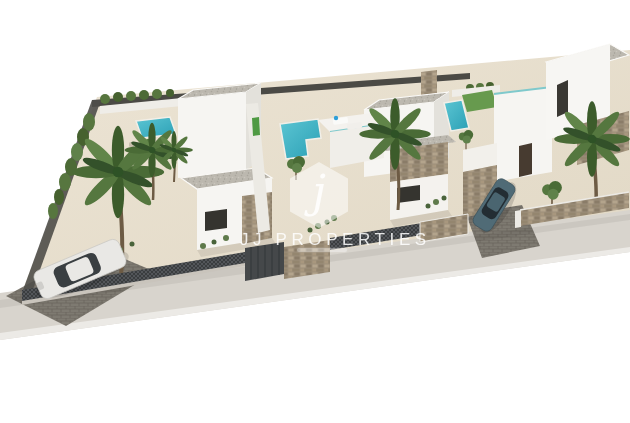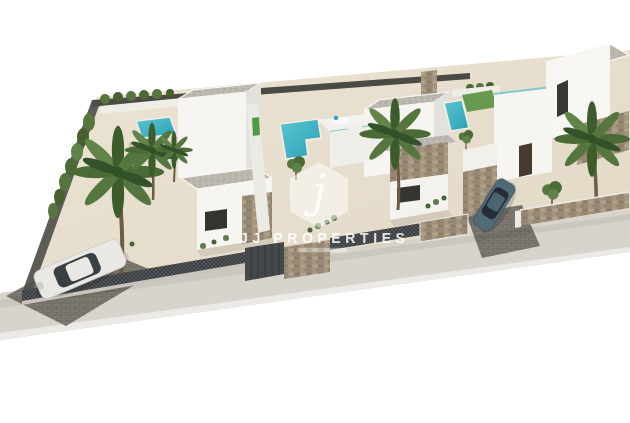--- a/index.html
+++ b/index.html
@@ -7,21 +7,21 @@
           font-family:"Liberation Sans",sans-serif;}
   .scene-svg{position:absolute;left:0;top:0;}
   
   .wm-hex{position:absolute;left:290px;top:162px;width:58px;height:66px;
           background:rgba(255,255,255,0.52);
           clip-path:polygon(50% 0,100% 25%,100% 75%,50% 100%,0 75%,0 25%);
           display:flex;align-items:center;justify-content:center;}
   .wm-monogram{font-family:"DejaVu Serif",serif;font-style:italic;font-size:44px;line-height:1;
           color:rgba(255,255,255,0.85);transform:translateY(-3px);}
   .wm-brand{position:absolute;left:240px;top:230px;width:166px;text-align:center;
-          font-size:14px;font-weight:700;letter-spacing:4.6px;color:rgba(255,255,255,0.85);
+          font-size:17px;font-weight:400;letter-spacing:4.6px;color:rgba(255,255,255,0.85);
           white-space:nowrap;}
   .wm-tagline{position:absolute;left:297px;top:248px;width:50px;height:4px;border-radius:2px;
           background:rgba(255,255,255,0.38);box-shadow:0 0 2px rgba(255,255,255,0.3);}
 </style>
 </head>
 <body>
 
 <div class="canvas">
 
 <svg class="scene-svg" width="630" height="423" viewBox="0 0 630 423">

